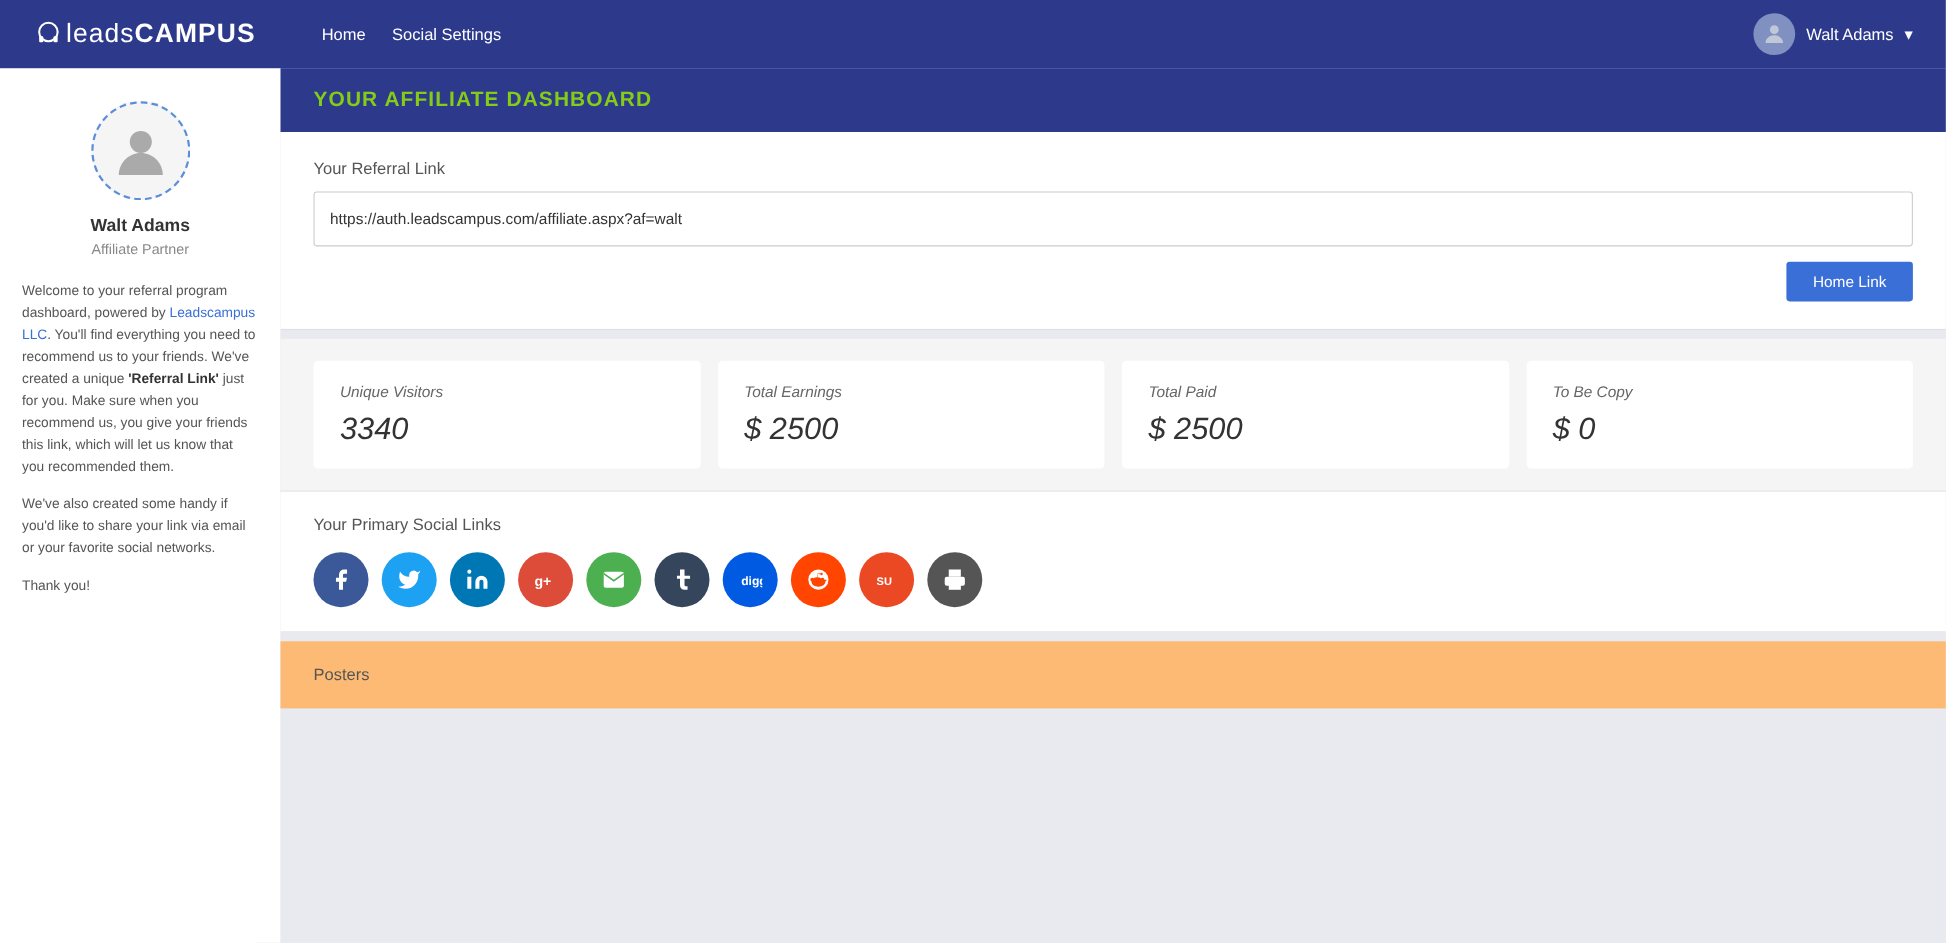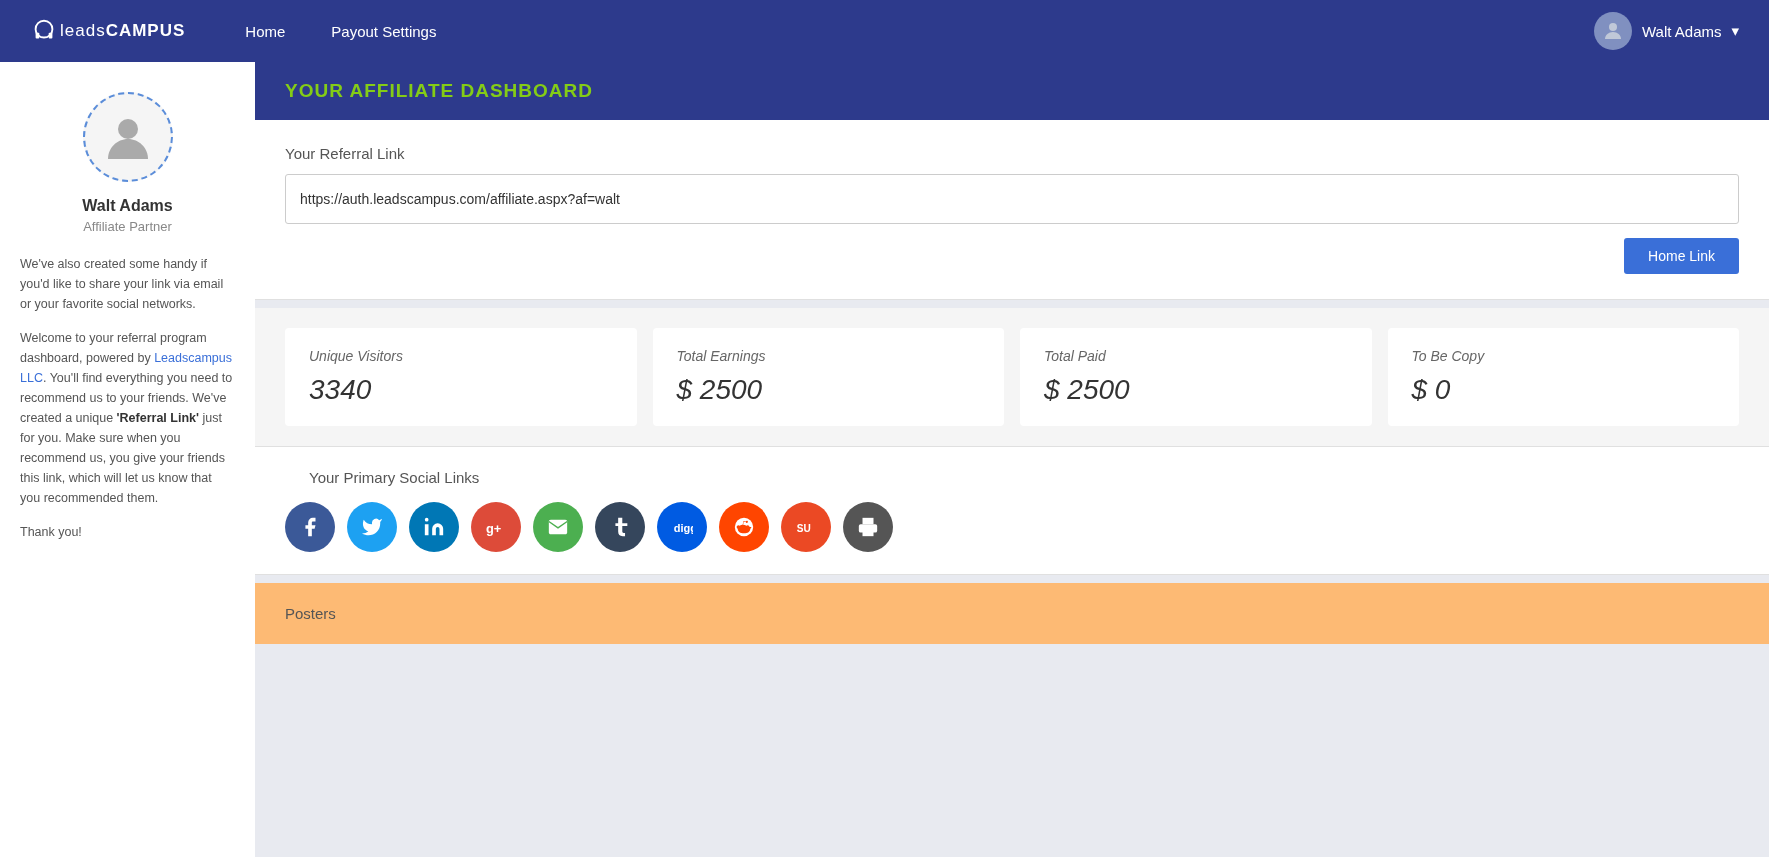--- a/index.html
+++ b/index.html
@@ -11,32 +11,32 @@
       height: 62px;
       display: flex;
       align-items: center;
       padding: 0 30px;
       position: relative;
     }
     .navbar-brand {
       display: flex;
       align-items: center;
       color: white;
-      font-size: 17px;
+      font-size: 24px;
       font-weight: bold;
       letter-spacing: 1px;
     }
     .navbar-logo-icon {
       width: 28px;
       height: 28px;
       margin-right: 2px;
     }
     .navbar-nav {
       display: flex;
-      gap: 46px;
+      gap: 24px;
       margin-left: 60px;
     }
     .navbar-nav a {
       color: white;
       text-decoration: none;
       font-size: 15px;
     }
     .navbar-right {
       margin-left: auto;
       display: flex;
@@ -207,21 +207,20 @@
     .social-section {
       background: white;
       padding: 22px 30px;
       margin-bottom: 8px;
       border-bottom: 1px solid #e0e0e0;
     }
     .social-section-label {
       font-size: 15px;
       color: #555;
       margin-bottom: 16px;
-      margin-left: 24px;
     }
     .social-icons-row {
       display: flex;
       gap: 12px;
       flex-wrap: wrap;
     }
     .social-icon-btn {
       width: 50px;
       height: 50px;
       border-radius: 50%;
@@ -265,21 +264,21 @@
     <svg class="navbar-logo-icon" viewBox="0 0 30 30" fill="none" xmlns="http://www.w3.org/2000/svg">
       <circle cx="15" cy="13" r="9" stroke="white" stroke-width="2" fill="none"></circle>
       <rect x="6" y="17" width="4" height="6" rx="1" fill="white"></rect>
       <rect x="20" y="17" width="4" height="6" rx="1" fill="white"></rect>
     </svg>
     <span style="font-weight:300;">leads</span>
       <span style="font-weight:800;text-transform:uppercase;">CAMPUS</span>
   </div>
   <nav class="navbar-nav">
     <a>Home</a>
-    <a>Payout Settings</a>
+    <a>Social Settings</a>
   </nav>
   <div class="navbar-right">
     <div class="user-avatar-circle">
       <svg width="24" height="24" viewBox="0 0 24 24" fill="#c0c8d8">
         <circle cx="12" cy="8" r="4"></circle>
         <path d="M4 20c0-4 3.6-7 8-7s8 3 8 7"></path>
       </svg>
     </div>
     <span>Walt Adams</span>
     <span>▾</span>
@@ -292,24 +291,24 @@
     <div class="sidebar-avatar-wrapper">
       <div class="sidebar-avatar">
         <svg width="48" height="52" viewBox="0 0 48 52" fill="#aaa">
           <circle cx="24" cy="18" r="10"></circle>
           <path d="M4 48c0-11 8.9-20 20-20s20 9 20 20"></path>
         </svg>
       </div>
     </div>
     <div class="sidebar-name">Walt Adams</div>
     <div class="sidebar-role">Affiliate Partner</div>
-    <div class="sidebar-text">We've also created some handy if you'd like to share your link via email or your favorite social networks.</div>
     <div class="sidebar-text">
       Welcome to your referral program dashboard, powered by <a>Leadscampus LLC</a>. You'll find everything you need to recommend us to your friends. We've created a unique <strong>'Referral Link'</strong> just for you. Make sure when you recommend us, you give your friends this link, which will let us know that you recommended them.
     </div>
+    <div class="sidebar-text">We've also created some handy if you'd like to share your link via email or your favorite social networks.</div>
     <div class="sidebar-text">Thank you!</div>
   </aside>
 
   <div class="main-content">
     <div class="dashboard-header">
       <span>YOUR AFFILIATE DASHBOARD</span>
     </div>
 
     <div class="dashboard-body">
 

